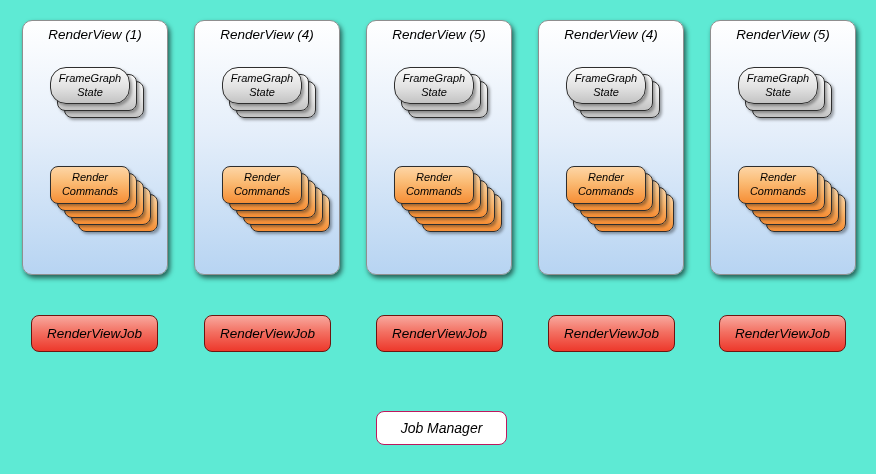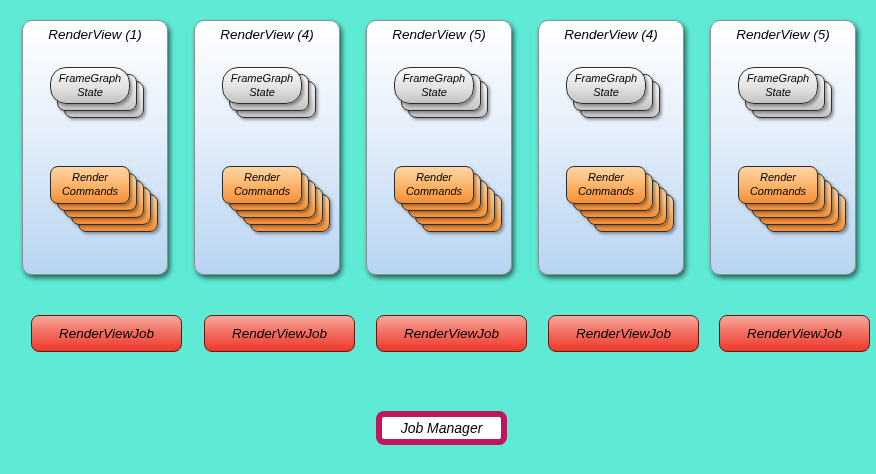--- a/index.html
+++ b/index.html
@@ -69,42 +69,42 @@
   .stack-commands .c4 { left: 28px; top: 28px; }
   .stack-commands .c3 { left: 21px; top: 21px; }
   .stack-commands .c2 { left: 14px; top: 14px; }
   .stack-commands .c1 { left: 7px;  top: 7px; }
   .stack-commands .c0 { left: 0;    top: 0; }
 
   
   .job {
     position: absolute;
     top: 315px;
-    width: 151px;
+    width: 127px;
     height: 37px;
     border: 1.5px solid #6e1410;
     border-radius: 8px;
     background: linear-gradient(to bottom, #f8a89e 0%, #f37163 45%, #ed382b 100%);
     box-sizing: border-box;
     display: flex;
     align-items: center;
     justify-content: center;
     font-size: 13.5px;
     color: #000000;
   }
 
   
   .job-manager {
     position: absolute;
     left: 376px;
     top: 411px;
     width: 131px;
     height: 34px;
     background: #ffffff;
-    border: 6px solid #be185d;
+    border: 1px solid #be185d;
     border-radius: 8px;
     box-sizing: border-box;
     display: flex;
     align-items: center;
     justify-content: center;
     font-size: 14px;
     color: #000000;
   }
 </style>
 </head>

